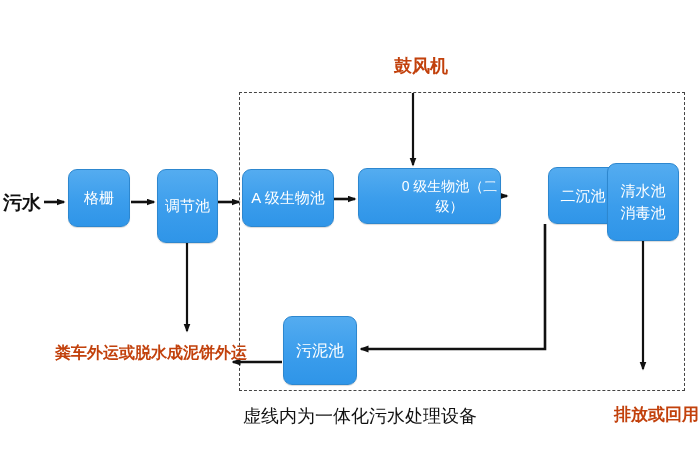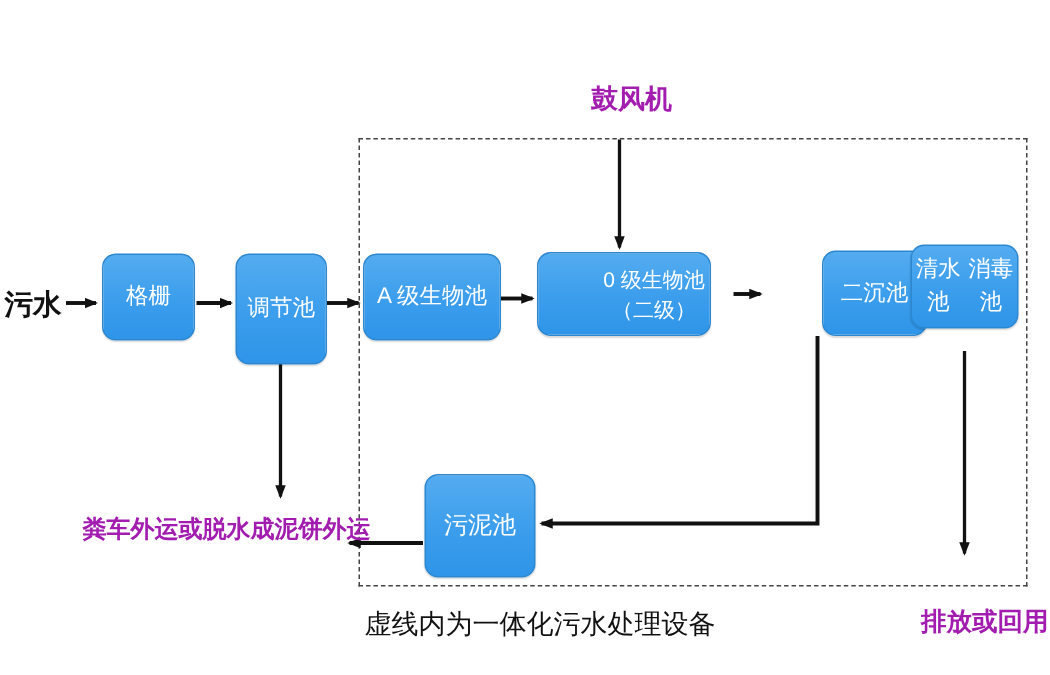--- a/index.html
+++ b/index.html
@@ -20,21 +20,21 @@
     line-height:1.45;
     box-sizing:border-box;
   }
   .dashed-region{
     position:absolute;left:239px;top:92px;width:446px;height:299px;
     border:1px dashed #444;
     box-sizing:border-box;
   }
   .lbl{position:absolute;white-space:nowrap;}
   .lbl-black{color:#111;}
-  .lbl-blue{color:#a21caf;font-weight:bold;}
+  .lbl-blue{color:#c2410c;font-weight:bold;}
   svg.wires{position:absolute;left:0;top:0;pointer-events:none;}
 </style>
 </head>
 <body>
 
 <div id="canvas">
 
   <div class="dashed-region"></div>
 
   <svg class="wires" width="700" height="450" viewBox="0 0 700 450">
@@ -72,29 +72,29 @@
   </div>
 
   <div class="box" style="left:157px;top:169px;width:61px;height:74px;">
     <span>调节池</span>
   </div>
 
   <div class="box" style="left:242px;top:169px;width:92px;height:58px;">
     <span>A 级生物池</span>
   </div>
 
-  <div class="box" style="left:358px;top:168px;width:116px;height:56px;font-size:14px;padding-left:40px;">
+  <div class="box" style="left:358px;top:168px;width:143px;height:56px;font-size:14px;padding-left:40px;">
     <span>0 级生物池（二级）</span>
   </div>
 
   <div class="box" style="left:536px;top:167px;width:70px;height:57px;margin-left:12px;">
     <span>二沉池</span>
   </div>
 
-  <div class="box" style="left:607px;top:163px;width:72px;height:56px;flex-direction:row;">
+  <div class="box" style="left:607px;top:163px;width:72px;height:78px;flex-direction:column;">
     <span>清水池</span>
     <span>消毒池</span>
   </div>
 
   <div class="box" style="left:283px;top:316px;width:74px;height:69px;font-size:16px;">
     <span>污泥池</span>
   </div>
 
   <div class="lbl lbl-black" style="left:3px;top:190px;font-size:19px;font-weight:bold;text-align:center;">污水</div>
 

